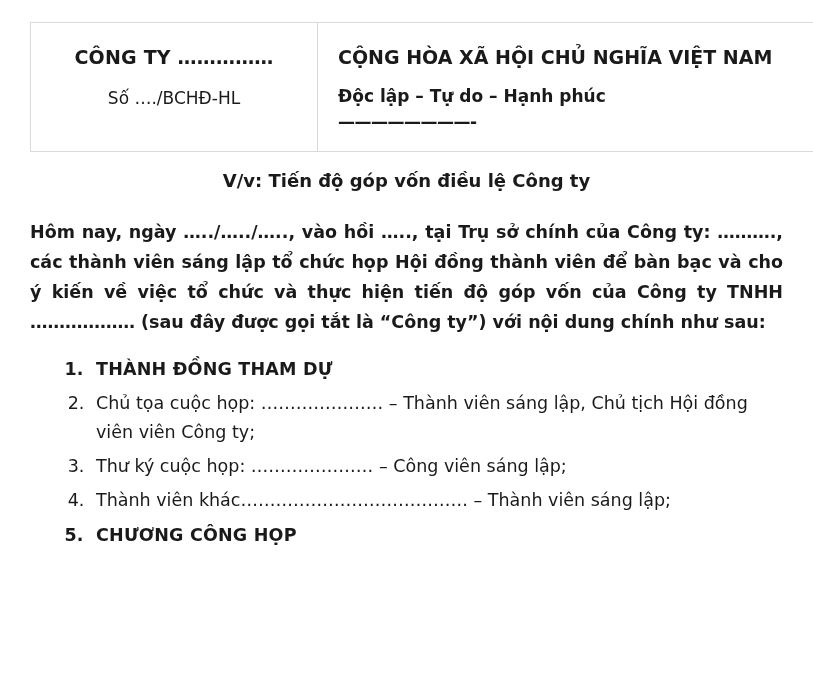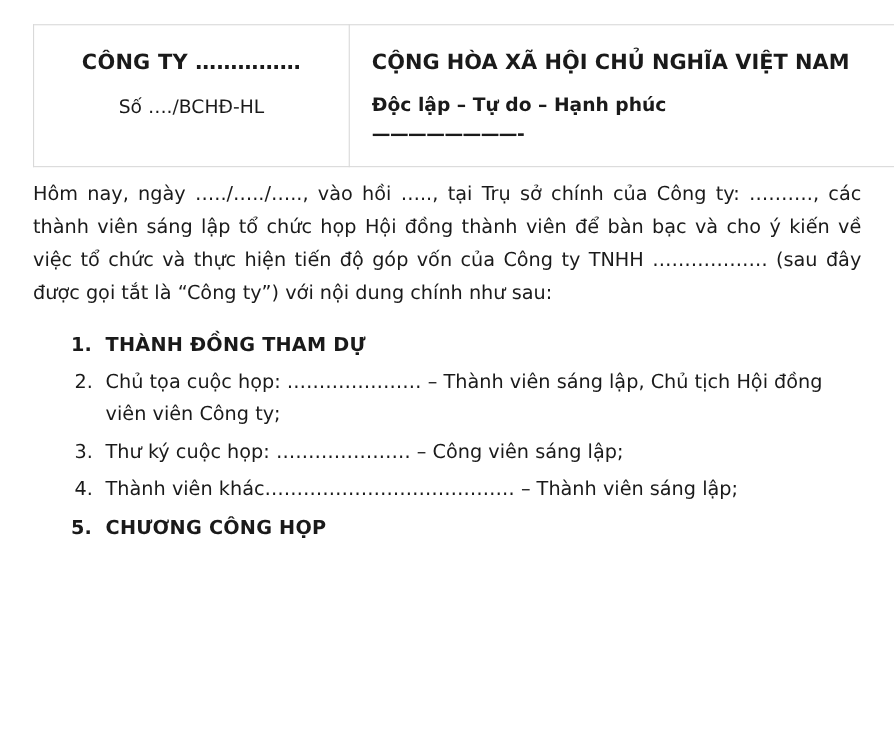--- a/index.html
+++ b/index.html
@@ -93,21 +93,22 @@
     font-weight: bold;
     font-size: 18px;
     margin: 18px 0 0 0;
   }
 
   
   .body-para {
     font-size: 17.5px;
     line-height: 1.72;
     text-align: justify;
-    margin: 10px 2px 0 2px;
+    margin: 26px 2px 0 2px;
+    font-weight: bold;
   }
 
   
   ol.doc-list {
     margin: 18px 0 0 0;
     padding-left: 62px;
     font-size: 17.5px;
     line-height: 1.62;
   }
   ol.doc-list > li {
@@ -136,20 +137,21 @@
         </td>
         <td class="right-cell">
           <p class="nation-line">CỘNG HÒA XÃ HỘI CHỦ NGHĨA VIỆT NAM</p>
           <p class="motto-line">Độc lập – Tự do – Hạnh phúc</p>
           <p class="rule-line">————————-</p>
         </td>
       </tr>
     </tbody>
   </table>
 
+  <h2 class="doc-subtitle">V/v: Tiến độ góp vốn điều lệ Công ty</h2>
 
   <p class="body-para">Hôm nay, ngày …../…../….., vào hồi ….., tại Trụ sở chính của Công ty: ………., các thành viên sáng lập tổ chức họp Hội đồng thành viên để bàn bạc và cho ý kiến về việc tổ chức và thực hiện tiến độ góp vốn của Công ty TNHH ……………… (sau đây được gọi tắt là “Công ty”) với nội dung chính như sau:</p>
 
   <ol class="doc-list">
     <li class="bold-item"><span class="li-text">THÀNH ĐỒNG THAM DỰ</span></li>
     <li><span class="li-text">Chủ tọa cuộc họp: ………………… – Thành viên sáng lập, Chủ tịch Hội đồng viên viên Công ty;</span></li>
     <li><span class="li-text">Thư ký cuộc họp: ………………… – Công viên sáng lập;</span></li>
     <li><span class="li-text">Thành viên khác………………………………… – Thành viên sáng lập;</span></li>
     <li class="bold-item"><span class="li-text">CHƯƠNG CÔNG HỌP</span></li>
   </ol>

